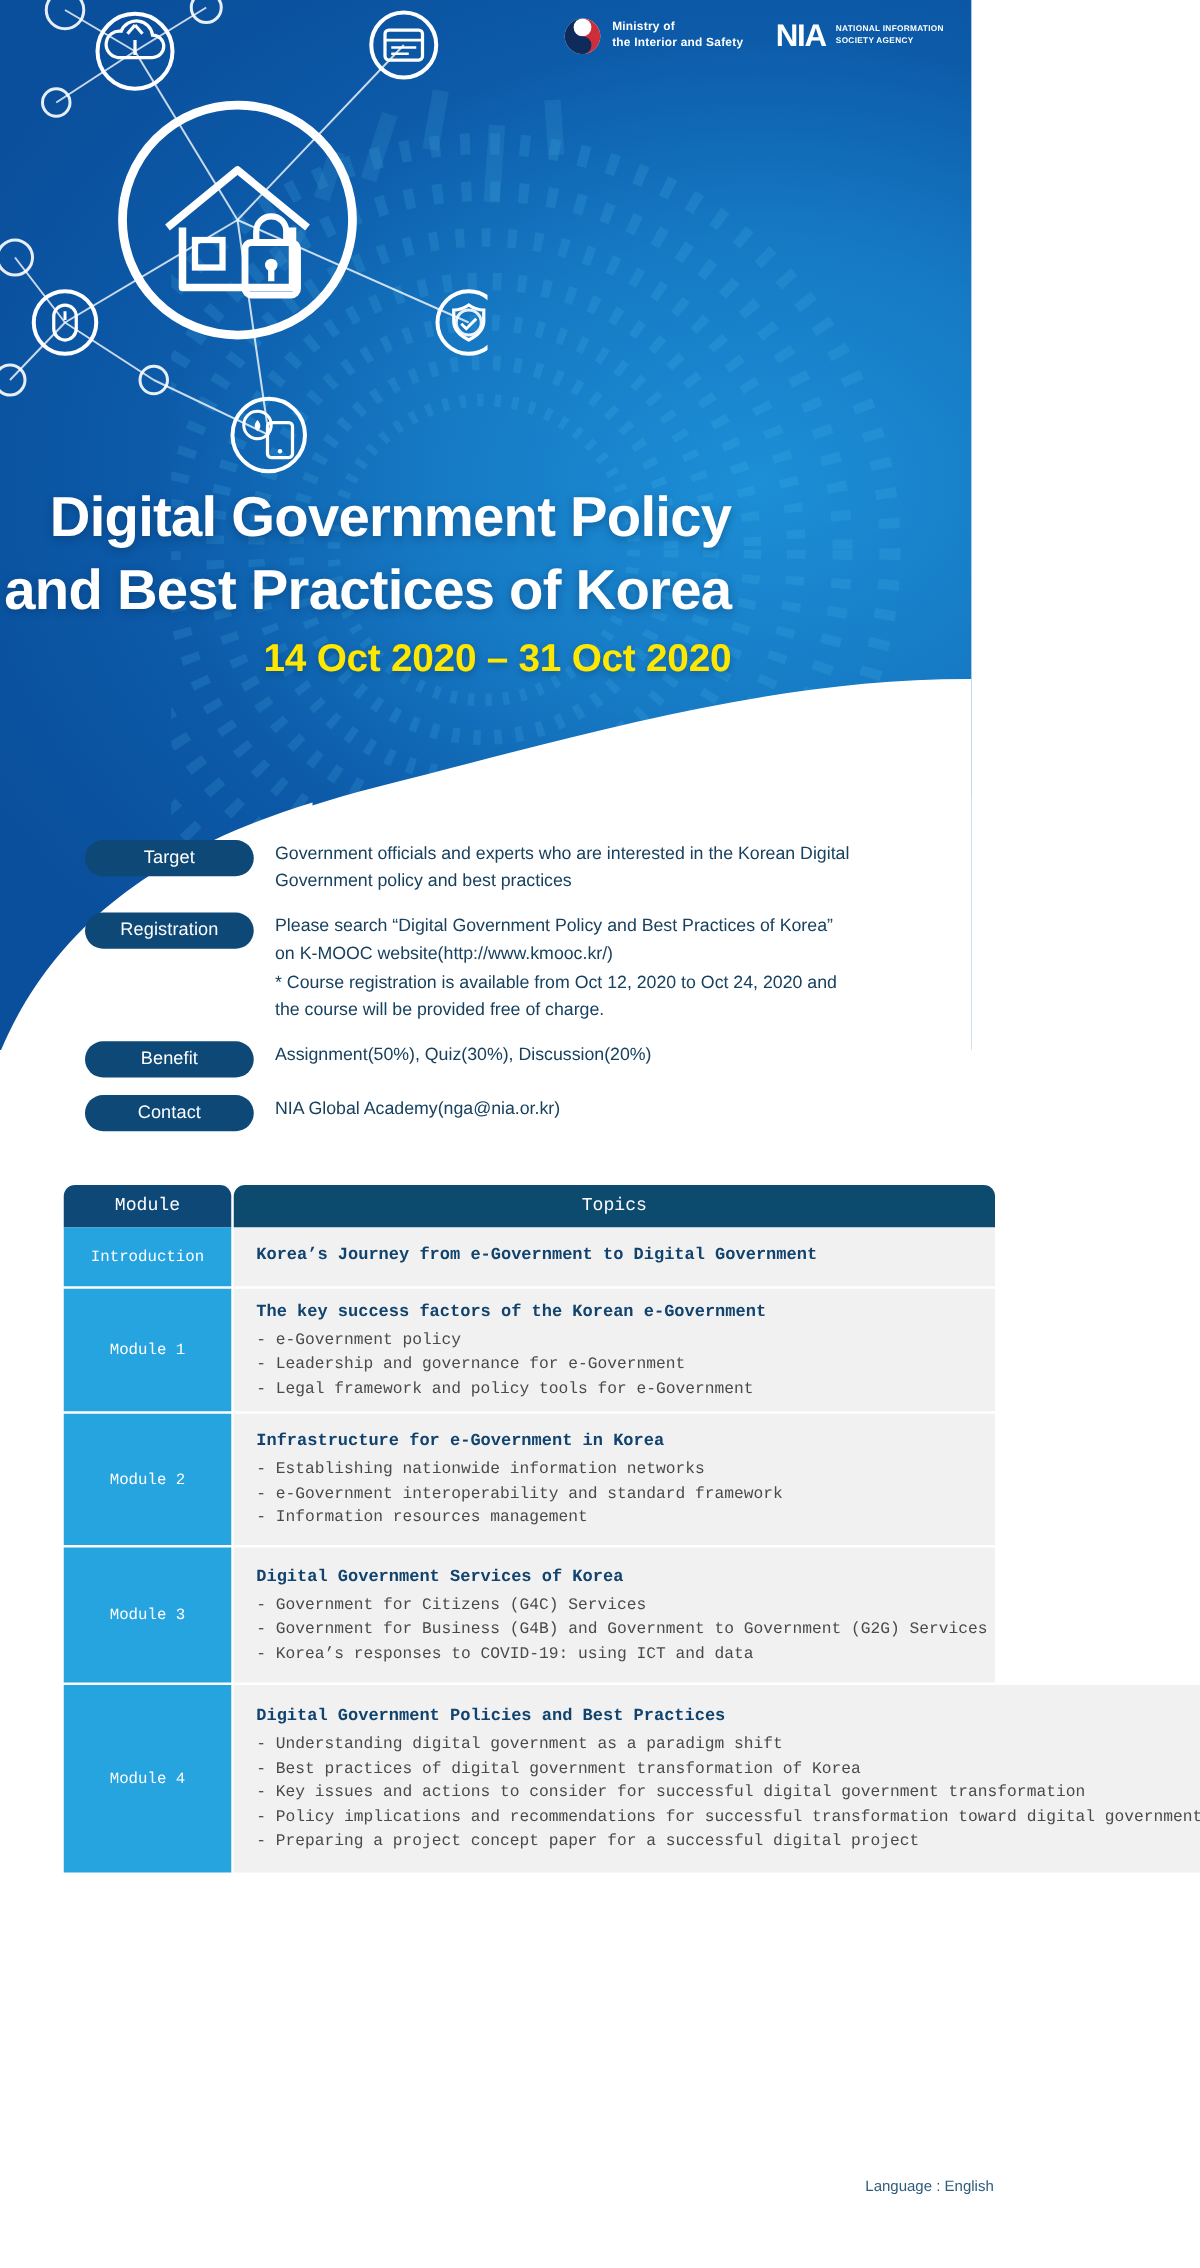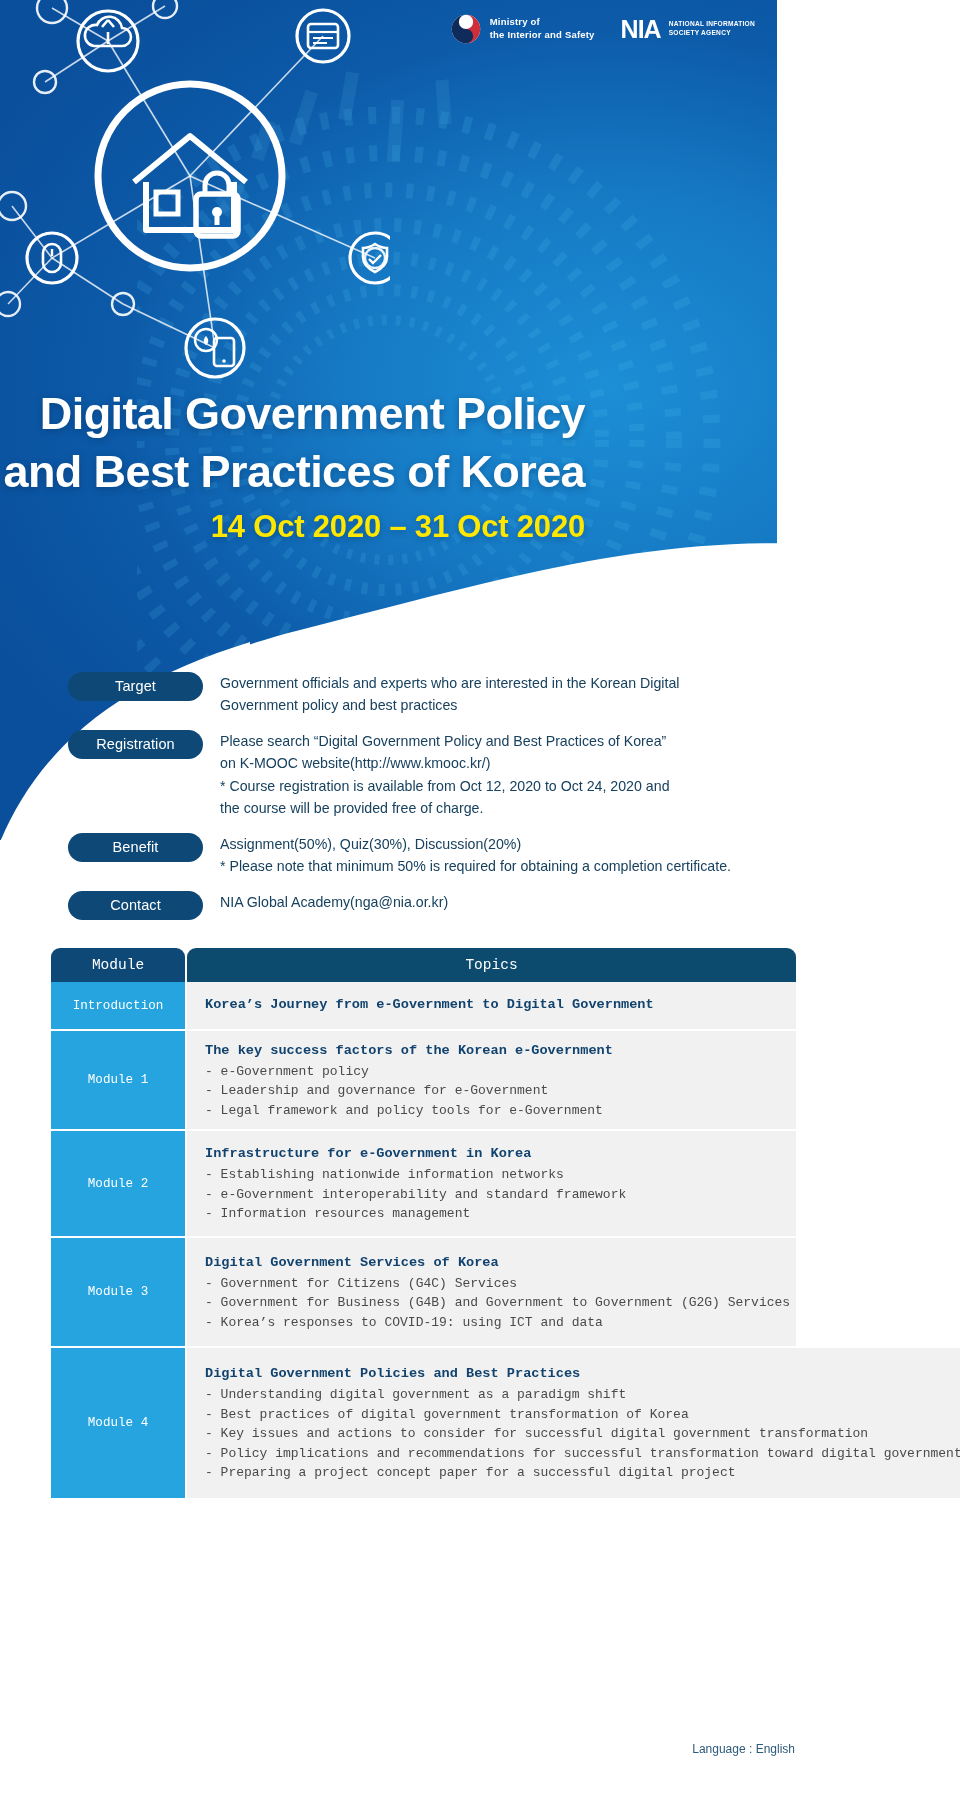--- a/index.html
+++ b/index.html
@@ -385,21 +385,20 @@
       <div>on K-MOOC website(http://www.kmooc.kr/)</div>
       <div>* Course registration is available from Oct 12, 2020 to Oct 24, 2020 and</div>
       <div>the course will be provided free of charge.</div>
     </div>
   </div>
 
   <div class="info-row">
     <div class="pill">Benefit</div>
     <div class="info-text">
       <div>Assignment(50%), Quiz(30%), Discussion(20%)</div>
-      <div>* Please note that minimum 50% is required for obtaining a completion certificate.</div>
     </div>
   </div>
 
   <div class="info-row">
     <div class="pill">Contact</div>
     <div class="info-text">
       <div>NIA Global Academy(nga@nia.or.kr)</div>
     </div>
   </div>
 

